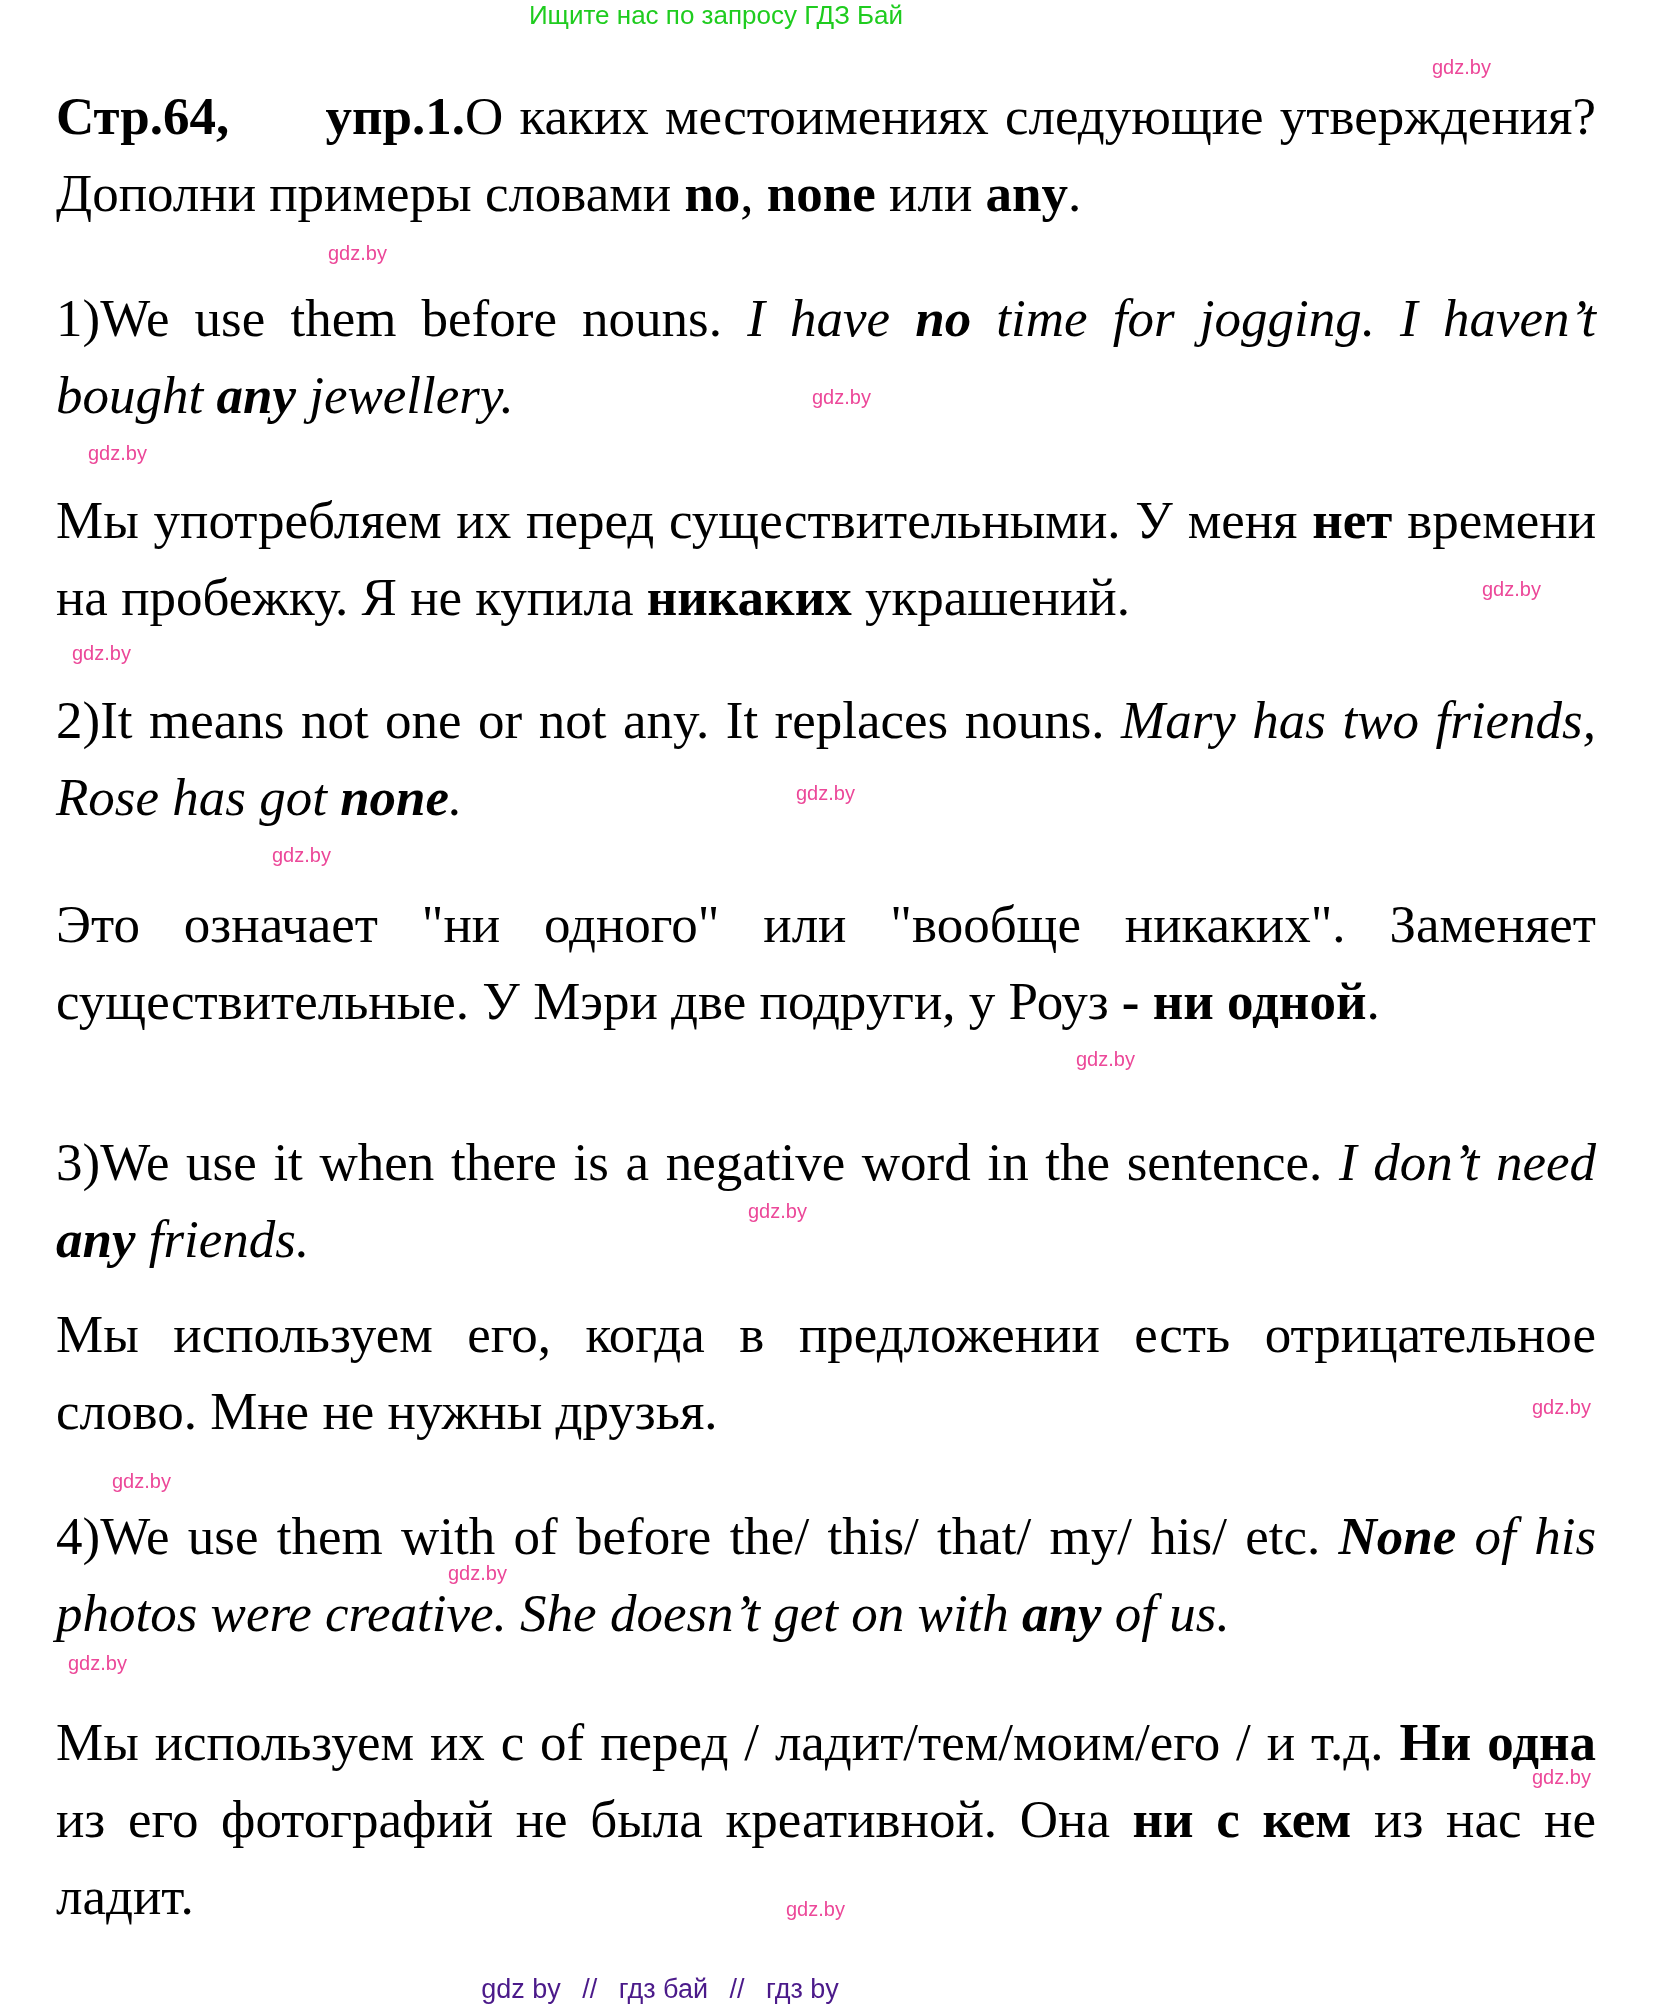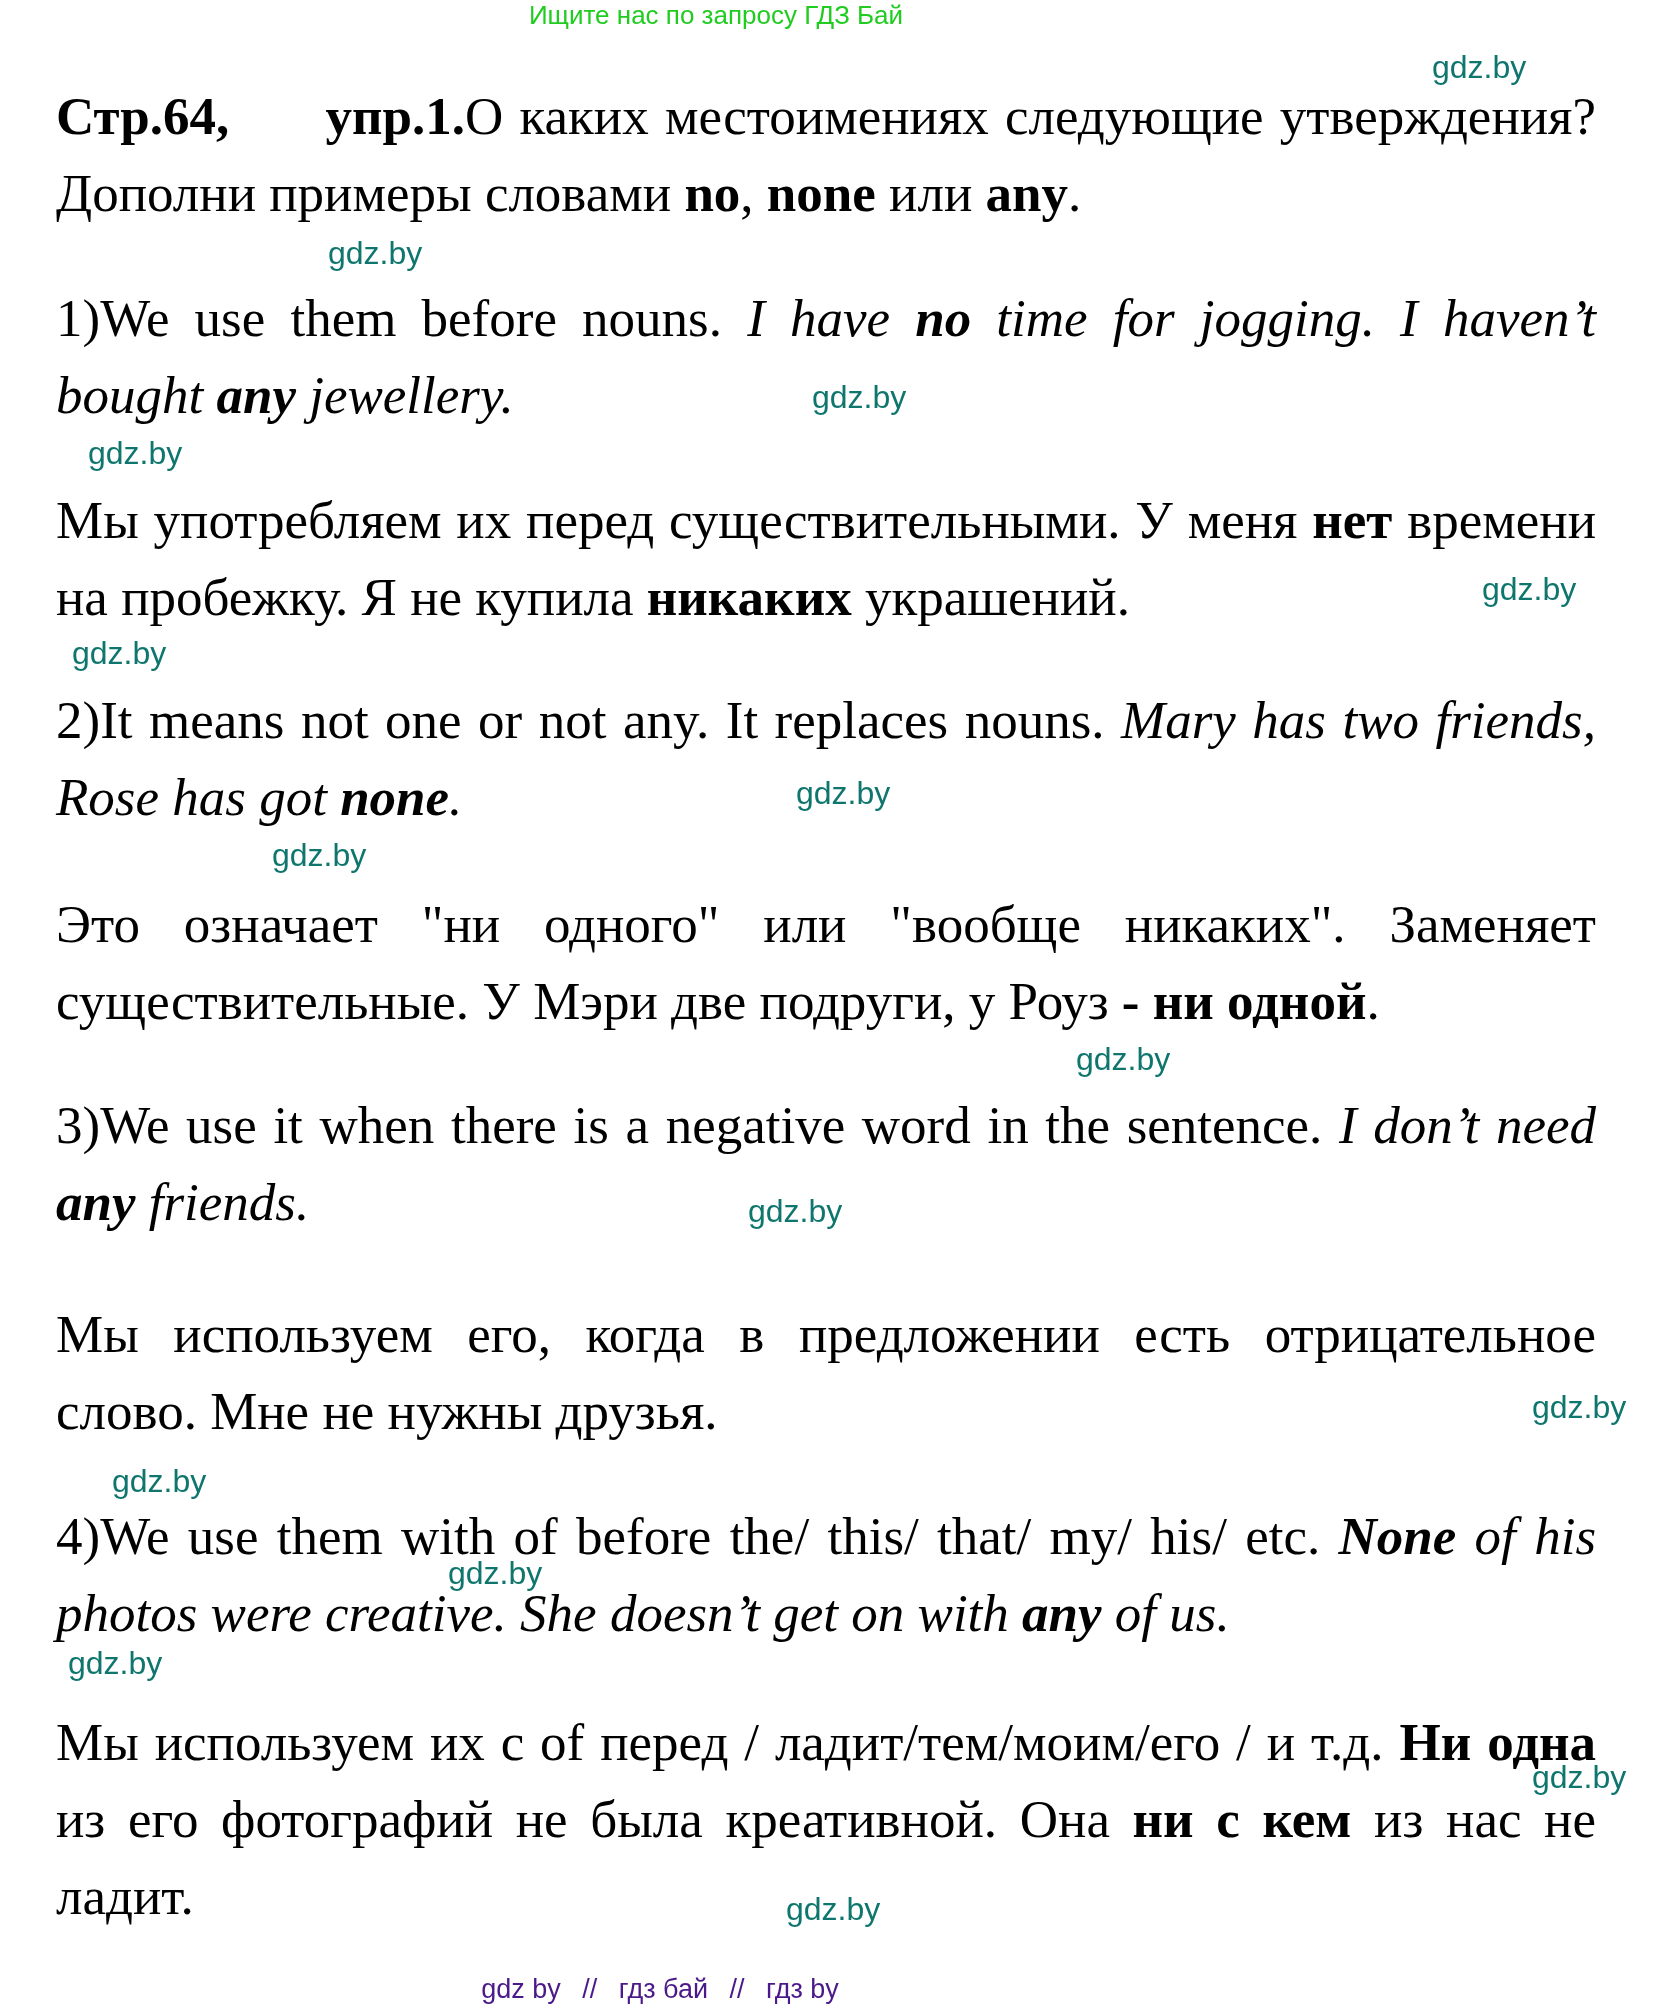--- a/index.html
+++ b/index.html
@@ -1,18 +1,18 @@
 <!DOCTYPE html>
 <html><head>
 <meta charset="utf-8">
 <style>
   html, body { margin:0; padding:0; background:#ffffff; }
   body { width:1664px; height:2009px; position:relative; overflow:hidden; font-family:"Liberation Serif", serif; color:#000; }
   .banner { position:absolute; top:0; left:0; width:1432px; text-align:center; font-family:"Liberation Sans", sans-serif; font-size:26px; line-height:30px; }
-  .wm { position:absolute; font-family:"Liberation Sans", sans-serif; font-size:32px; color:#0f766e; line-height:30px; }
+  .wm { position:absolute; font-family:"Liberation Sans", sans-serif; font-size:20px; color:#ec4899; line-height:30px; }
   .para { position:absolute; left:56px; width:1540px; font-size:53px; line-height:77px; text-align:justify; text-align-last:left; }
   .para.justlast { text-align-last:justify; }
   .b { font-weight:bold; }
   .i { font-style:italic; }
   .footer { position:absolute; bottom:4px; left:0; width:1320px; text-align:center; font-family:"Liberation Sans", sans-serif; font-size:27px; line-height:32px; }
   .footer span { display:inline-block; }
   .sep { margin:0 14px; }
 </style>
 </head>
 <body>
@@ -48,21 +48,21 @@
   <span>Мы употребляем их перед существительными. У меня </span><span class="b">нет</span><span> времени на пробежку. Я не купила </span><span class="b">никаких</span><span> украшений.</span>
 </div>
 
 <div class="para" style="top:682px;">
   <span>2)It means not one or not any. It replaces nouns. </span><span class="i">Mary has two friends, Rose has got </span><span class="i b">none</span><span class="i">.</span>
 </div>
 <div class="para" style="top:886px;">
   <span>Это означает "ни одного" или "вообще никаких". Заменяет существительные. У Мэри две подруги, у Роуз </span><span class="b">- ни одной</span><span>.</span>
 </div>
 
-<div class="para" style="top:1087px;font-family:Liberation Serif, serif;">
+<div class="para" style="top:1124px;font-family:Liberation Serif, serif;">
   <span>3)We use it when there is a negative word in the sentence. </span><span class="i">I don’t need </span><span class="i b">any</span><span class="i"> friends.</span>
 </div>
 <div class="para" style="top:1296px;">
   <span>Мы используем его, когда в предложении есть отрицательное слово. Мне не нужны друзья.</span>
 </div>
 
 <div class="para" style="top:1498px;">
   <span>4)We use them with of before the/ this/ that/ my/ his/ etc. </span><span class="i b">None</span><span class="i"> of his photos were creative. She doesn’t get on with </span><span class="i b">any</span><span class="i"> of us.</span>
 </div>
 <div class="para" style="top:1704px;">

